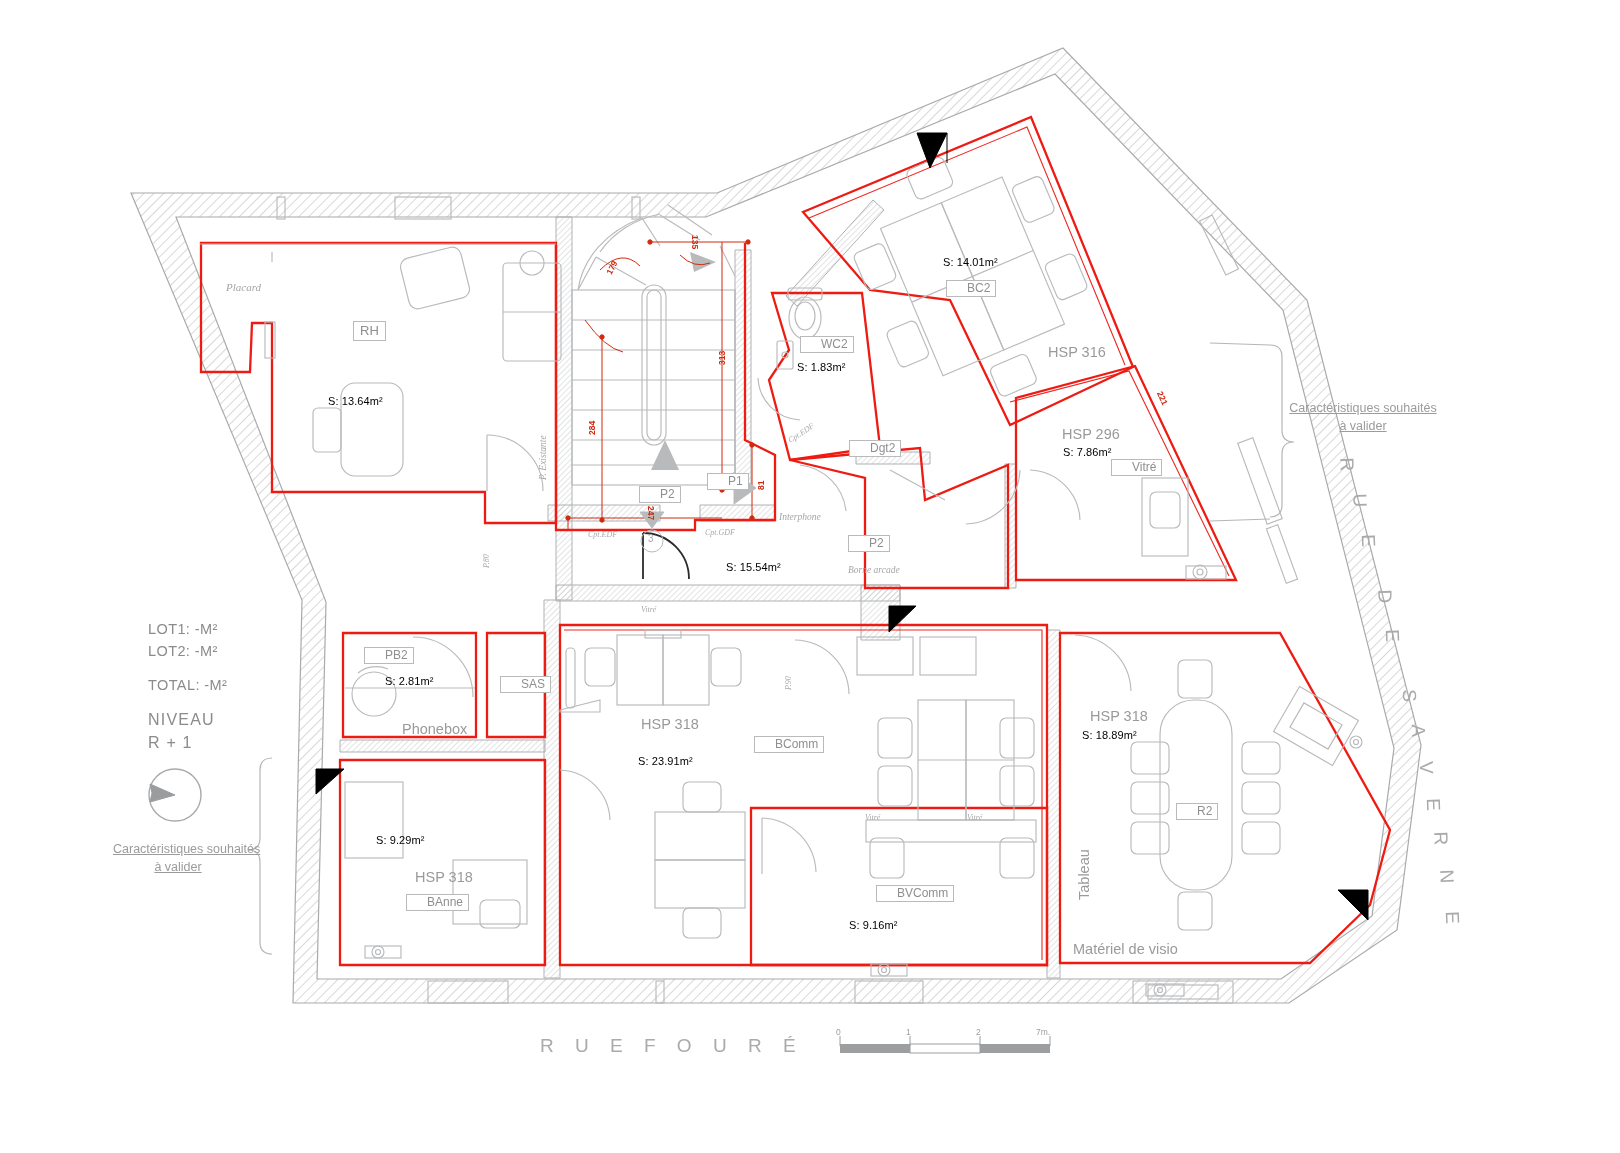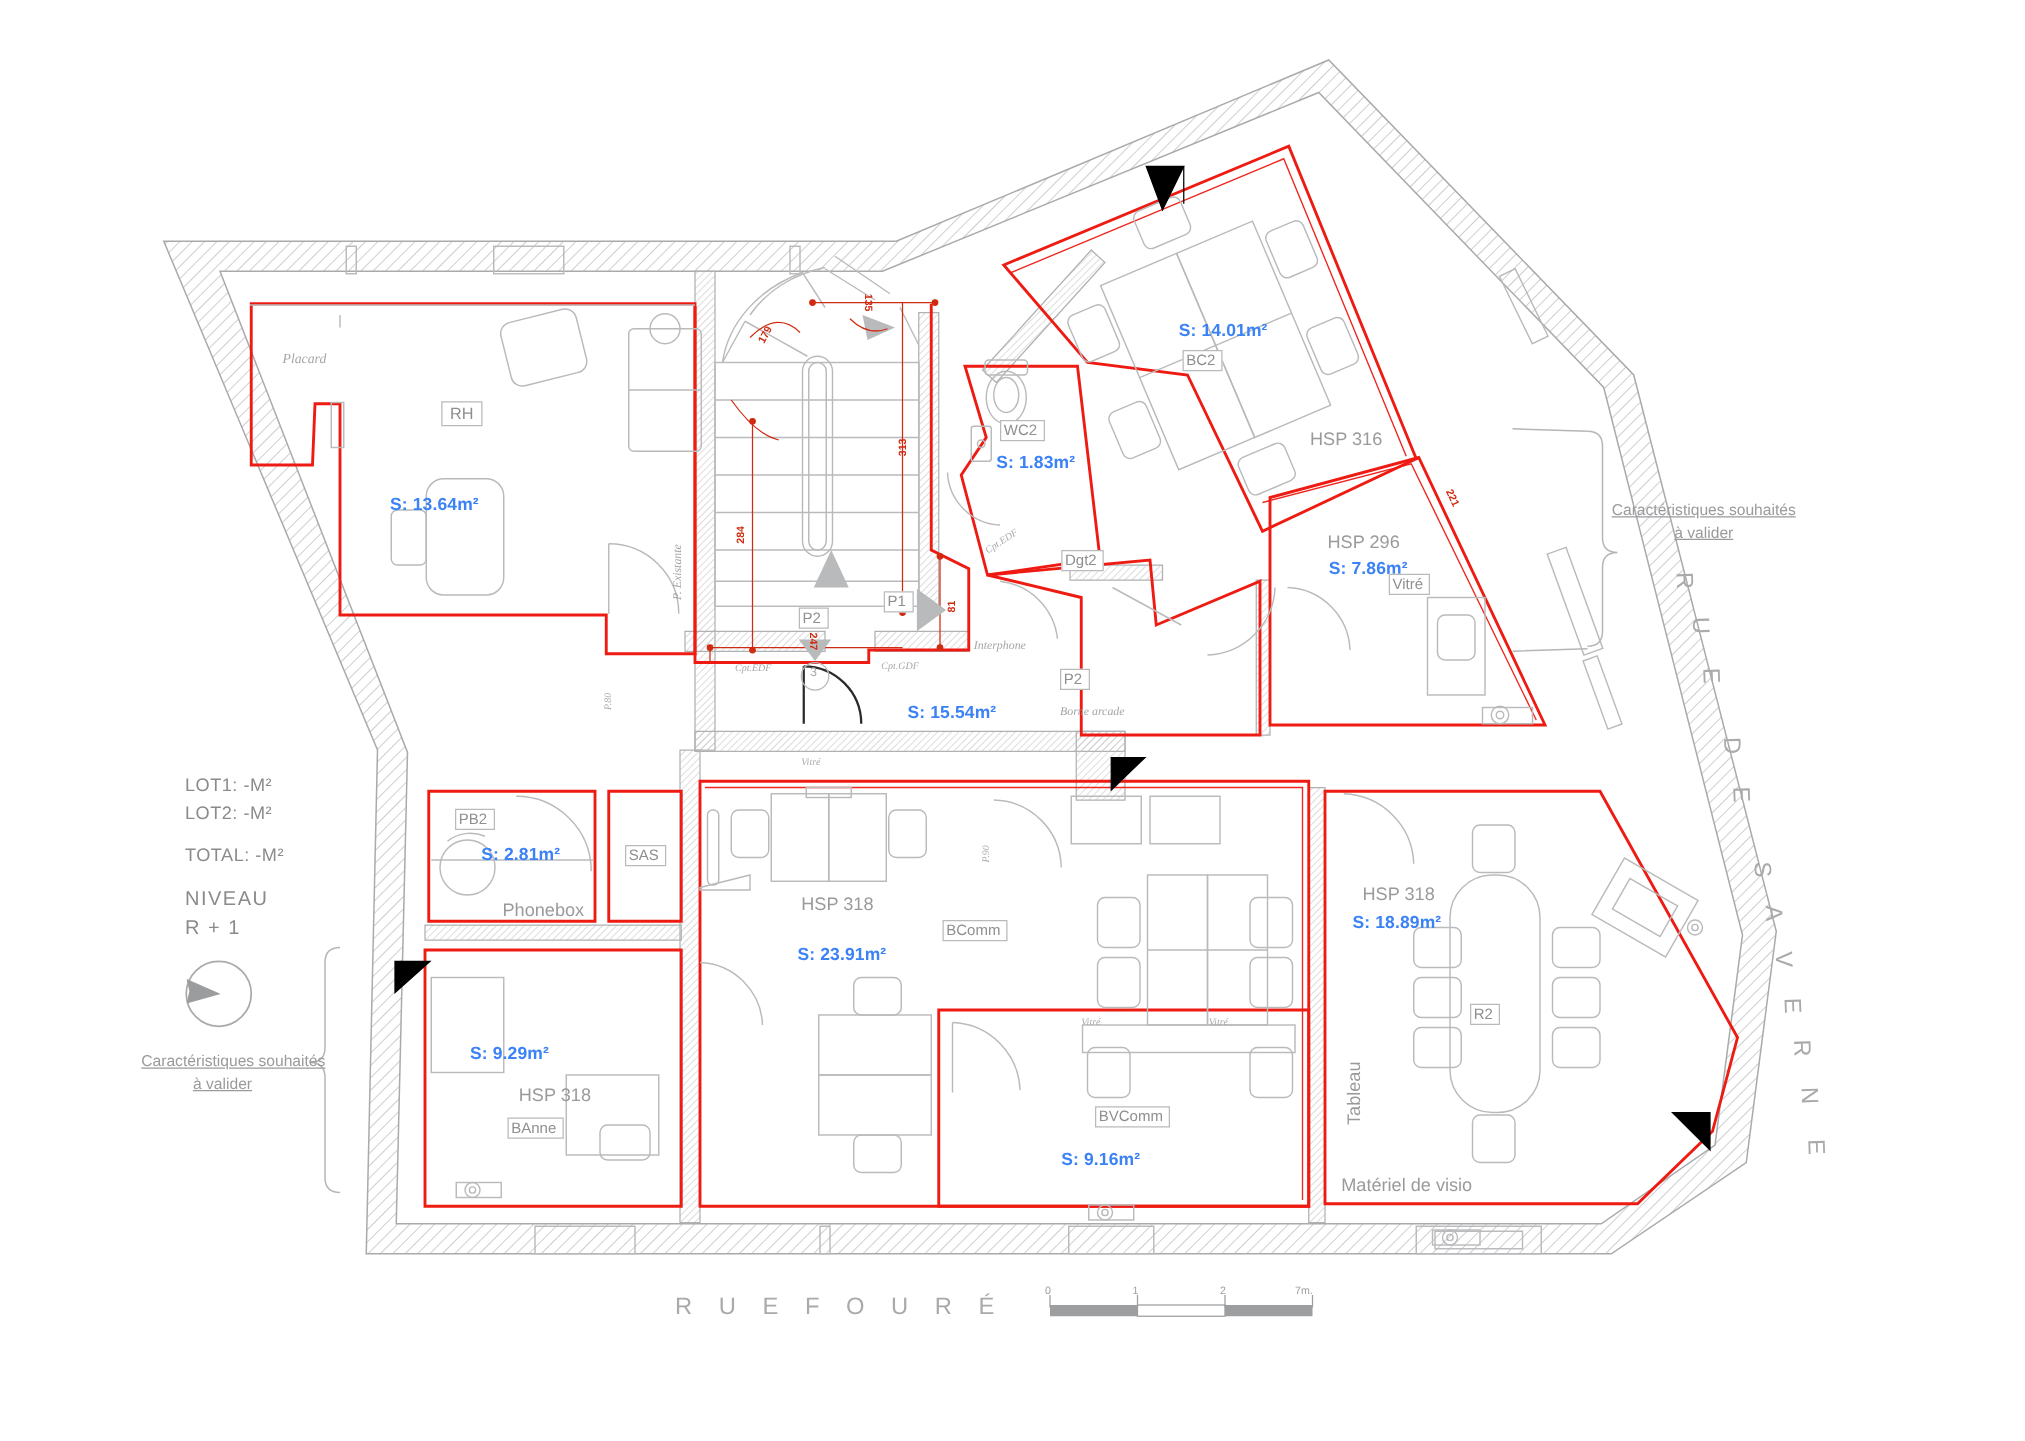--- a/index.html
+++ b/index.html
@@ -7,29 +7,29 @@
   body{
     width:1620px;height:1153px;overflow:hidden;position:relative;
     font-family:"Liberation Sans", sans-serif;
     -webkit-font-smoothing:antialiased;
   }
   #plan-root{position:absolute;left:0;top:0;width:1620px;height:1153px;}
   svg#plan-svg{position:absolute;left:0;top:0;width:1620px;height:1153px;display:block;}
 
   
   .lbl{position:absolute;white-space:nowrap;line-height:1;}
-  .area{color:#3b82f6;font-weight:bold;font-size:14px;letter-spacing:.1px;}
+  .area{color:#000000;font-weight:normal;font-size:11px;letter-spacing:.1px;}
   .hsp{color:#999a9c;font-size:14.5px;}
   .italic-note{color:#a4a5a7;font-size:9.5px;font-style:italic;font-family:"Liberation Serif",serif;}
   .tiny-italic{color:#a8a9ab;font-size:8px;font-style:italic;font-family:"Liberation Serif",serif;}
   .boxed{
     color:#8e8f91;font-size:13px;border:1px solid #b9babc;background:#fff;
     padding:2px 6px 3px 6px;
   }
-  .boxed.sm{font-size:12px;padding:1px 5px 2px 2px;}
+  .boxed.sm{font-size:12px;padding:1px 5px 2px 20px;}
   .legend{color:#8a8b8d;font-size:14.5px;letter-spacing:.4px;}
   .legend.big{font-size:16px;letter-spacing:1.2px;}
   .street{color:#a9aaac;font-size:19px;letter-spacing:8px;}
   .dim{color:#d02b10;font-size:8.5px;font-weight:bold;}
   .cap-note{color:#9a9b9d;font-size:12.5px;text-align:center;text-decoration:underline;}
   .scale-num{color:#9d9ea0;font-size:8.5px;}
   .rot90{transform:rotate(-90deg);transform-origin:0 0;}
   .rot90cw{transform:rotate(90deg);transform-origin:0 0;}
 </style>
 </head>
@@ -339,21 +339,21 @@
   <span style="position:absolute;left:106px;top:453px;transform:rotate(88deg);display:block;">E</span>
 </div>
 
 <div class="lbl scale-num" style="left:836px;top:1028px;">0</div>
 <div class="lbl scale-num" style="left:906px;top:1028px;">1</div>
 <div class="lbl scale-num" style="left:976px;top:1028px;">2</div>
 <div class="lbl scale-num" style="left:1036px;top:1028px;">7m.</div>
 
 <div class="lbl italic-note" style="left:226px;top:282px;font-size:11px;">Placard</div>
 <div class="lbl boxed" style="left:353px;top:321px;">RH</div>
-<div class="lbl area" style="left:312px;top:396px;">S: 13.64m²</div>
+<div class="lbl area" style="left:328px;top:396px;">S: 13.64m²</div>
 
 <div class="lbl area" style="left:943px;top:257px;">S: 14.01m²</div>
 <div class="lbl boxed sm" style="left:946px;top:280px;">BC2</div>
 <div class="lbl hsp" style="left:1048px;top:345px;">HSP 316</div>
 
 <div class="lbl boxed sm" style="left:800px;top:336px;">WC2</div>
 <div class="lbl area" style="left:797px;top:362px;">S: 1.83m²</div>
 
 <div class="lbl hsp" style="left:1062px;top:427px;">HSP 296</div>
 <div class="lbl area" style="left:1063px;top:447px;">S: 7.86m²</div>

